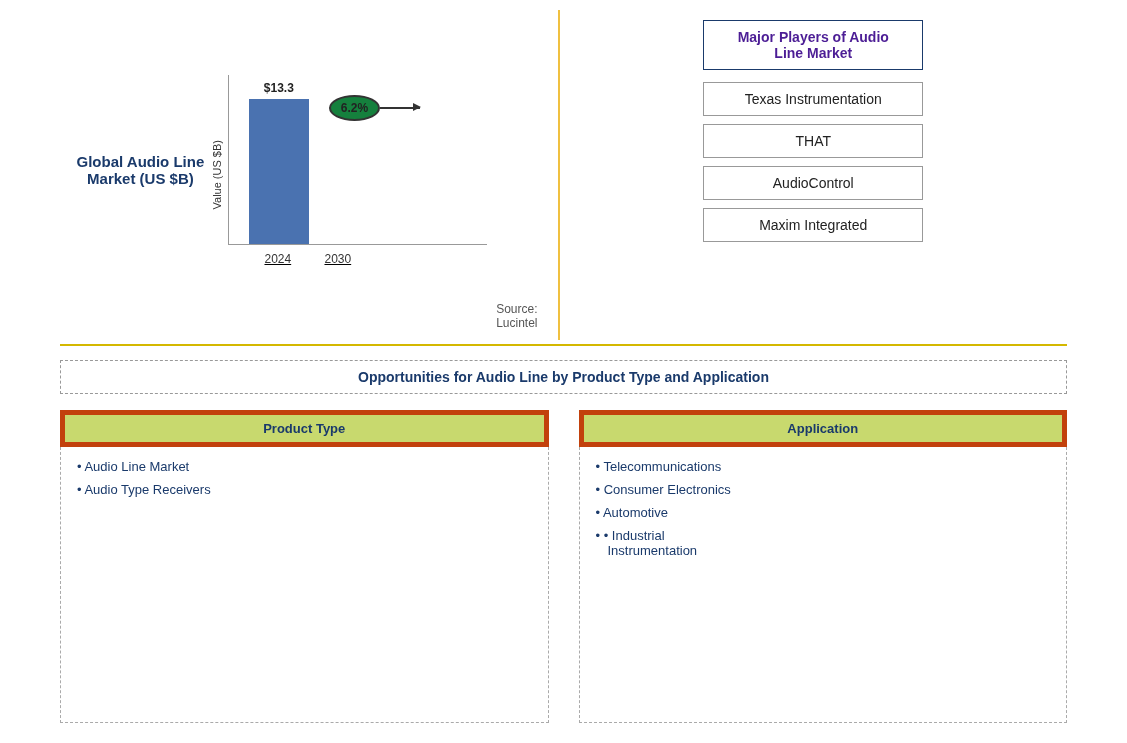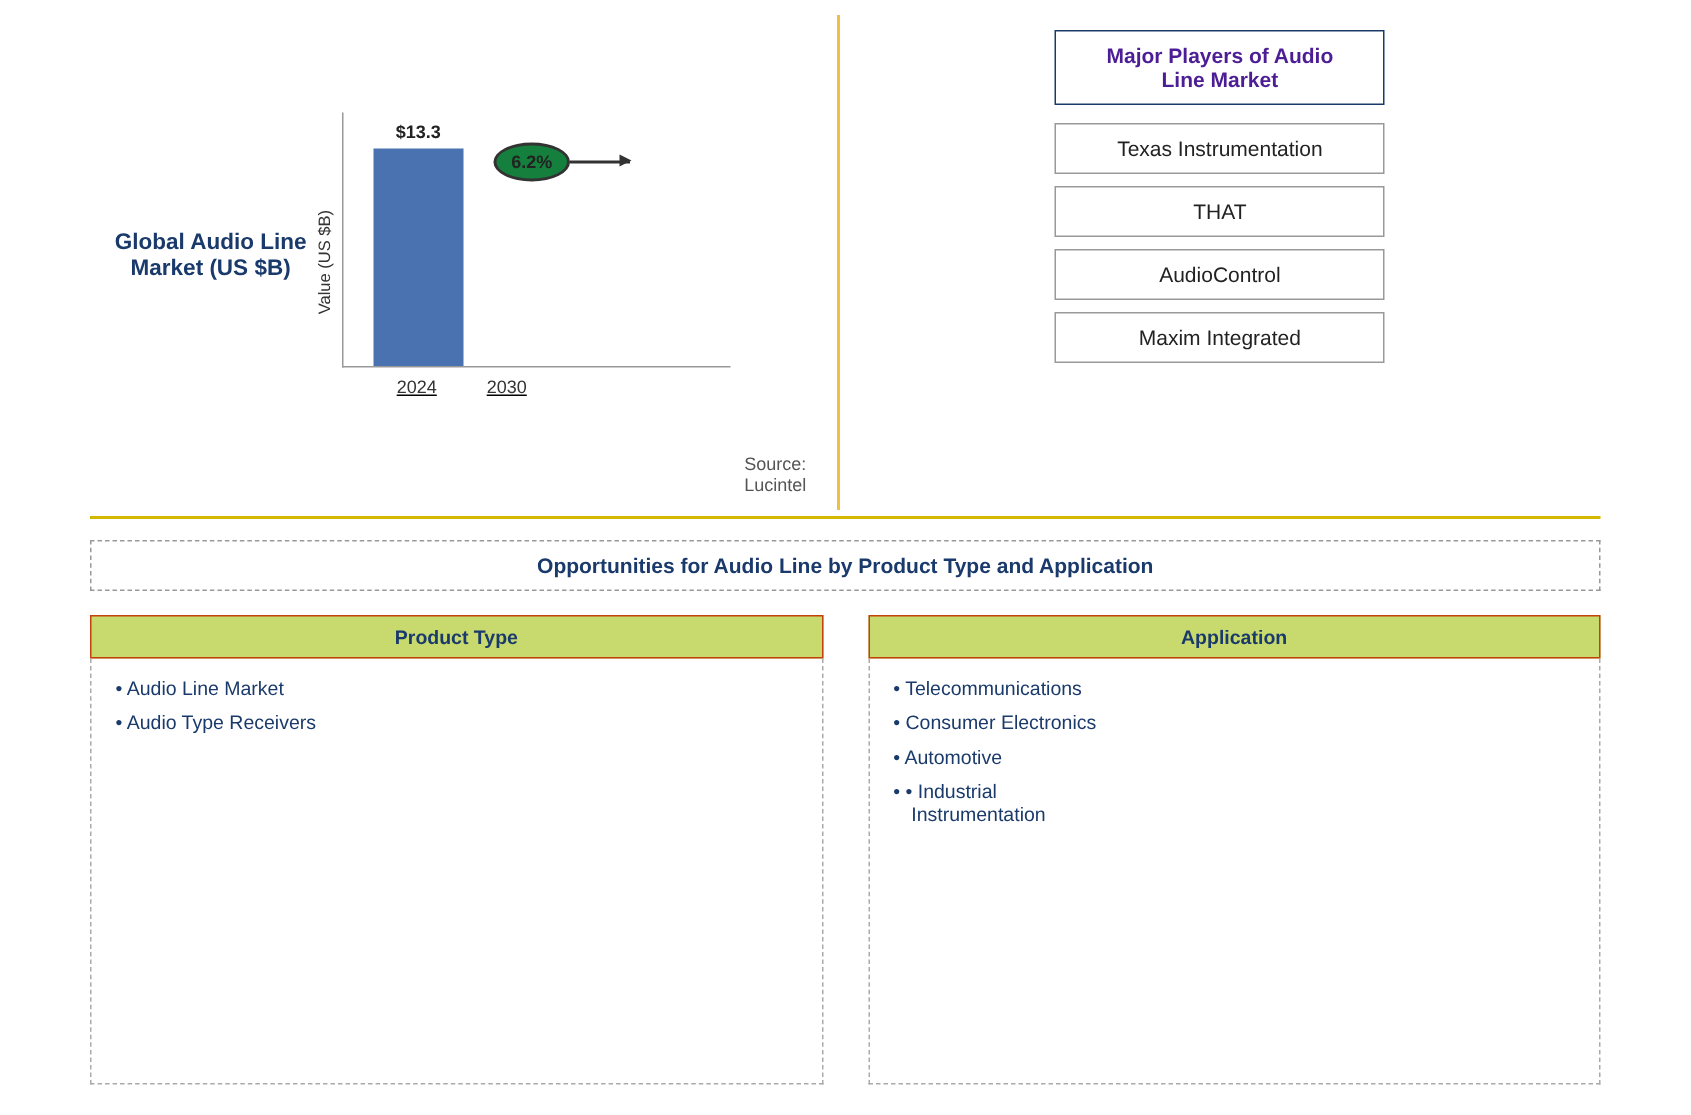--- a/index.html
+++ b/index.html
@@ -218,21 +218,21 @@
     }
 
     .column-box {
       flex: 1;
       display: flex;
       flex-direction: column;
     }
 
     .column-header {
       background: #c8d96e;
-      border: 1px solid #c2410c;
+      border: 5px solid #c2410c;
       padding: 6px 10px;
       font-size: 13px;
       font-weight: bold;
       color: #1a3a6b;
       text-align: center;
       margin-bottom: 0;
     }
 
     .column-items {
       border: 1.5px dashed #aaa;

